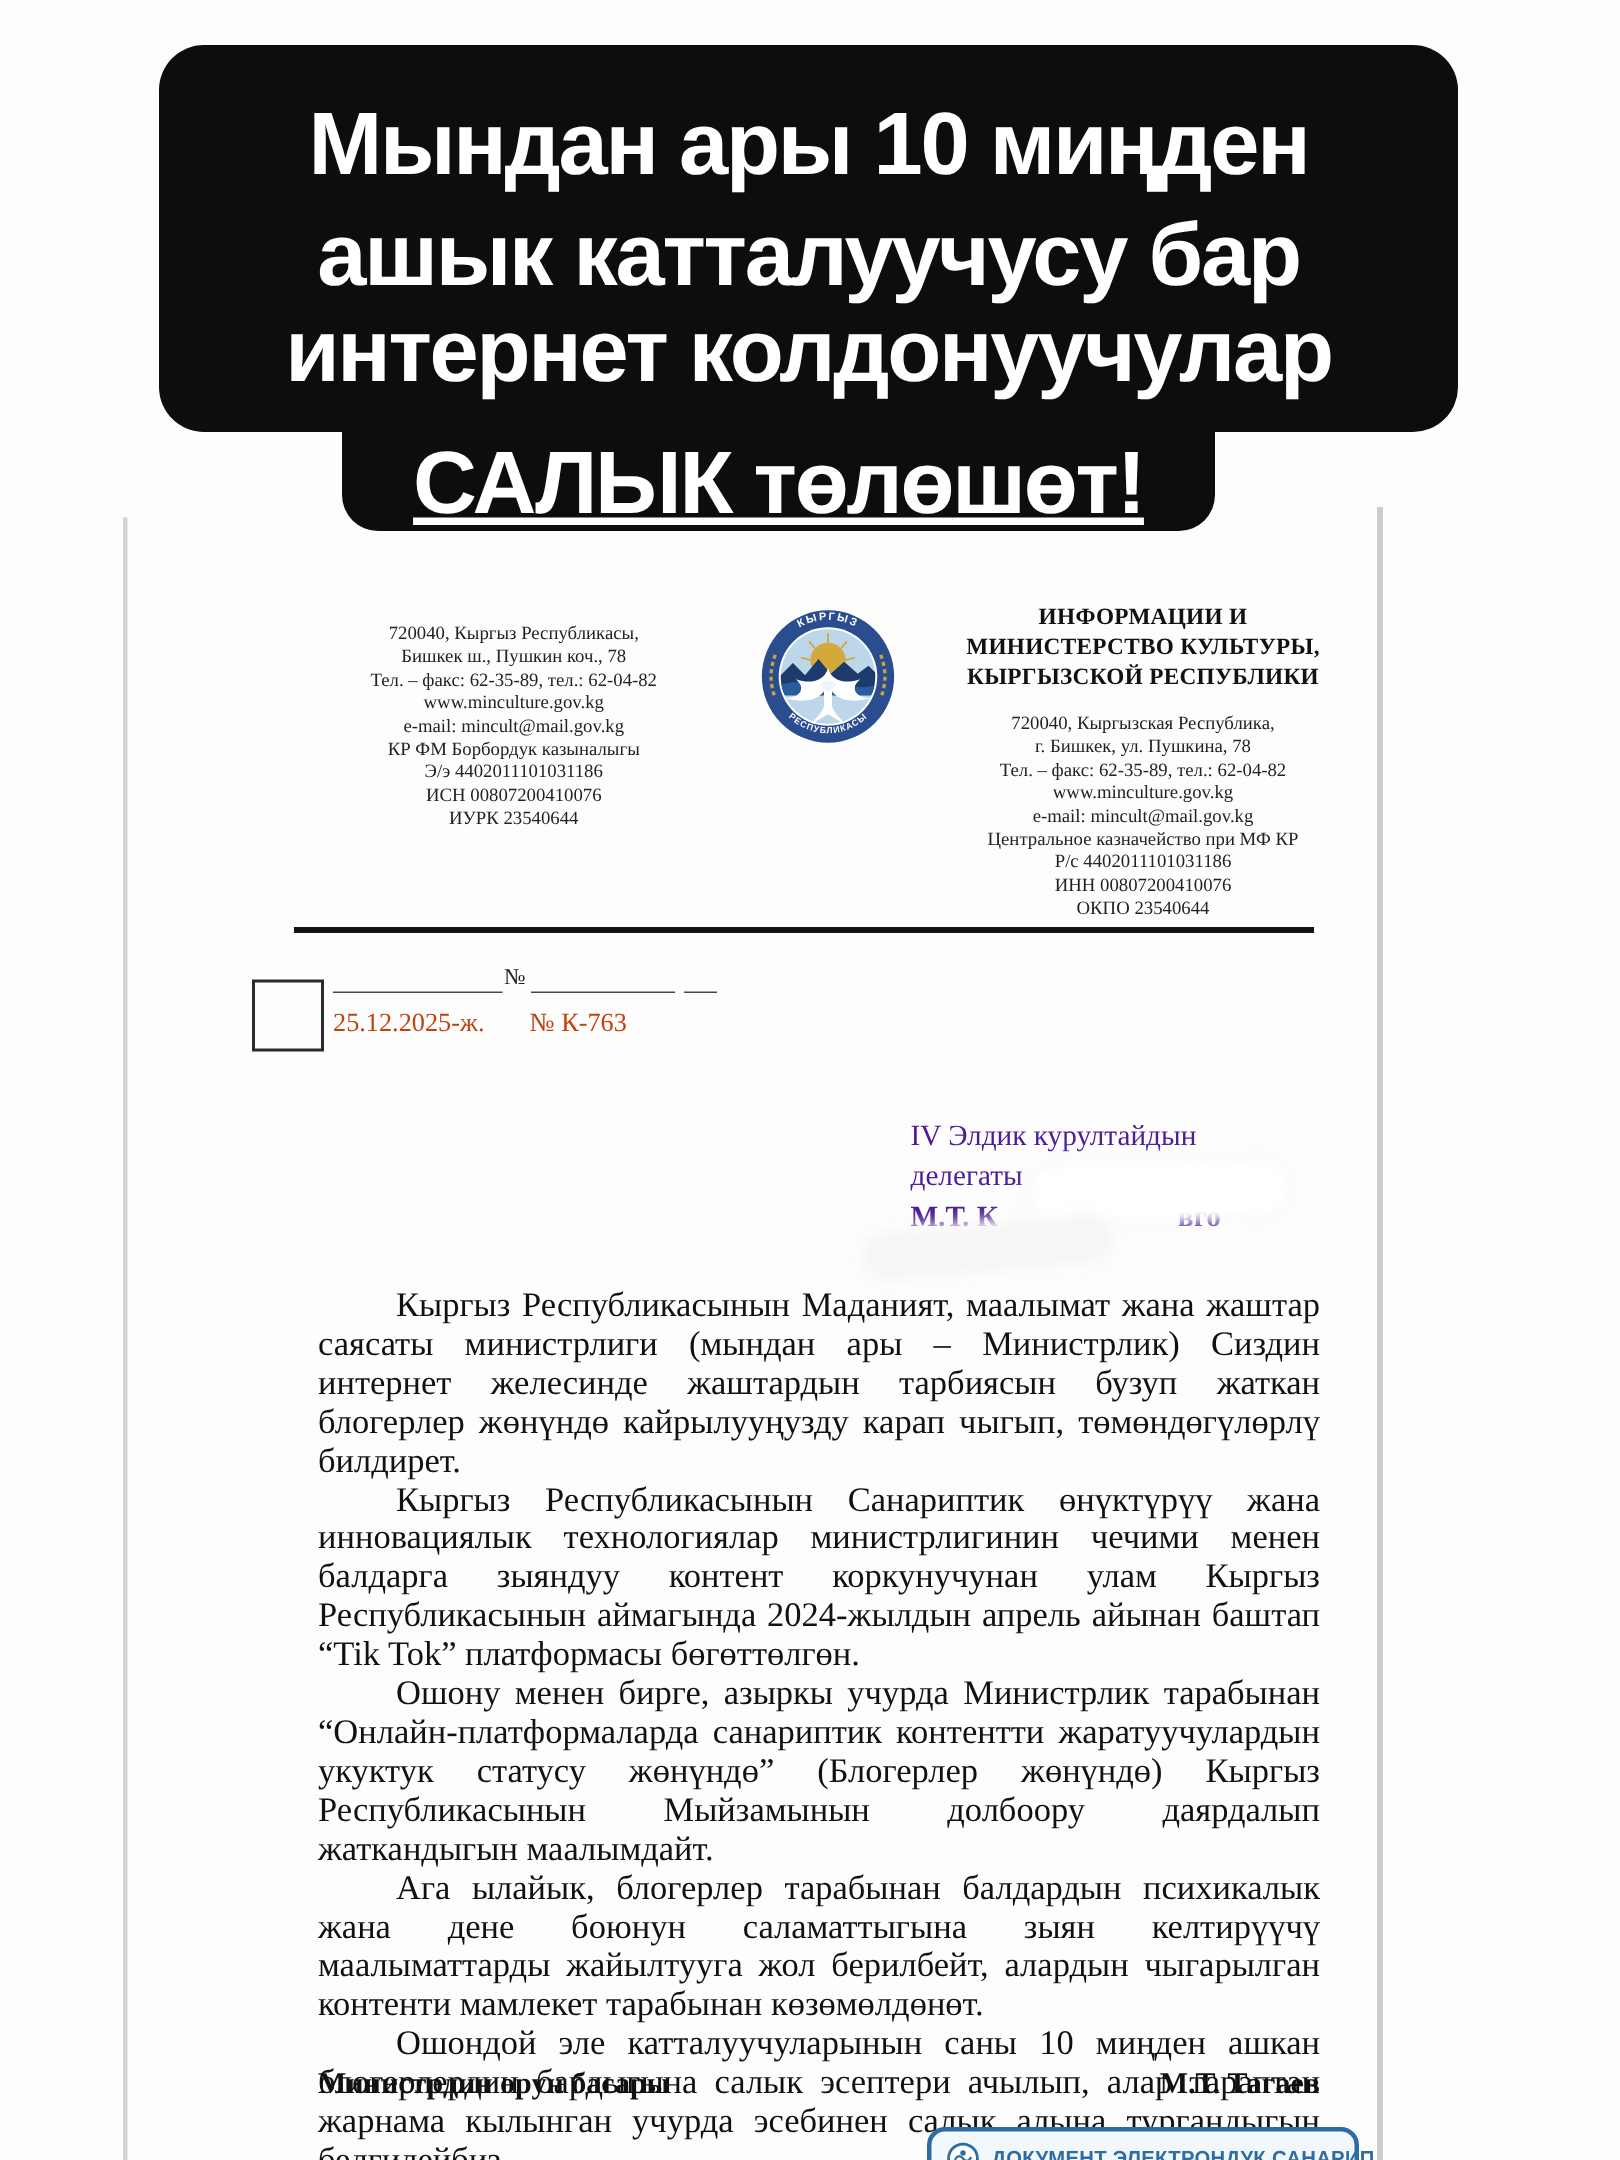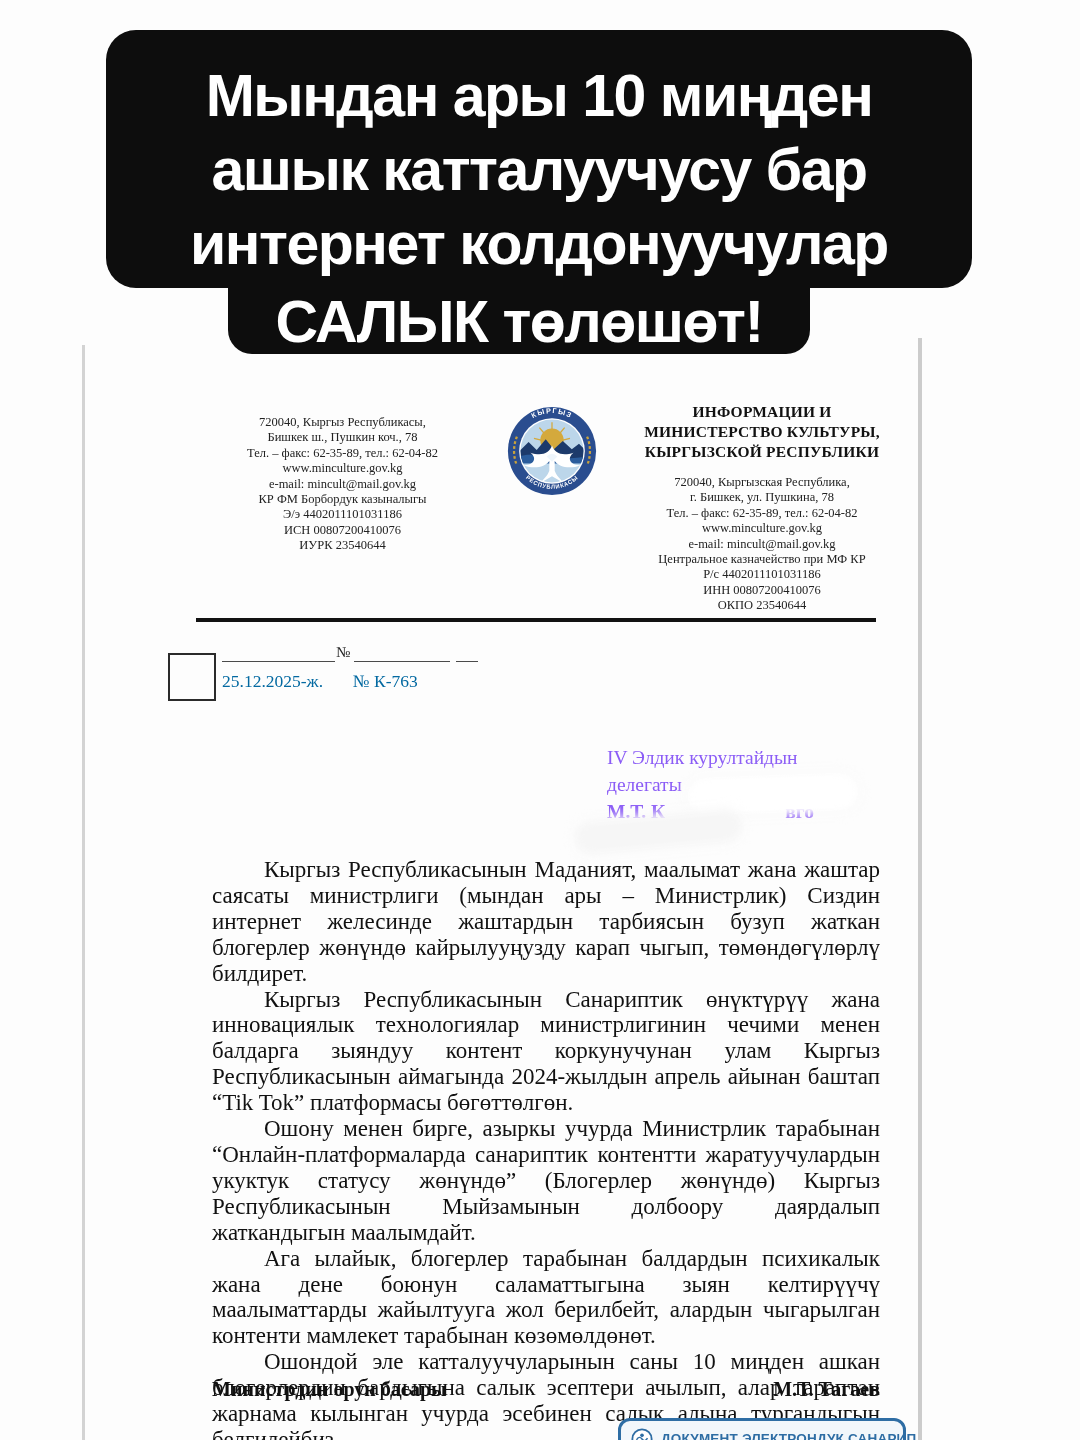--- a/index.html
+++ b/index.html
@@ -25,22 +25,22 @@
   }
   .banner-line {
     position: absolute; width: 866px; left: 106px;
     text-align: center; color: #ffffff;
     font-family: "Liberation Sans", sans-serif;
     font-weight: 700; font-size: 59px; letter-spacing: -1.5px;
     white-space: nowrap;
   }
   .banner-line.l1 { top: 62px; }
   .banner-line.l2 { top: 136px; }
-  .banner-line.l3 { top: 210px; }
-  .banner-line.l4 { top: 288px; left: 228px; width: 582px; }
+  .banner-line.l3 { top: 200px; }
+  .banner-line.l4 { top: 288px; left: 228px; width: 582px; text-decoration: underline; }
 
   
   .page-edge-left  { position: absolute; left: 82px;  top: 345px; width: 3px; height: 1095px; background: #d3d3d3; }
   .page-edge-right { position: absolute; left: 918px; top: 338px; width: 4px; height: 1102px; background: #cccccc; }
 
   
   .lh-block { position: absolute; top: 402px; text-align: center; }
   .lh-left  { left: 185px; width: 315px; }
   .lh-right { left: 587px; width: 350px; }
   .lh-title div {
@@ -60,25 +60,25 @@
     border: 2.5px solid #2b2b2b; background: transparent;
   }
   .ref-line { position: absolute; top: 660px; height: 1px; border-bottom: 1.5px solid #4a4a4a; }
   .ref-line.s1 { left: 222px; width: 113px; }
   .ref-line.s2 { left: 354px; width: 96px; }
   .ref-line.s3 { left: 456px; width: 22px; }
   .ref-no { position: absolute; left: 336px; top: 644px; font-size: 15px; color: #222; }
   .ref-date-row {
     position: absolute; left: 222px; top: 671px;
     display: flex; gap: 30px;
-    font-size: 17.5px; color: #0369a1;
-  }
-
-  
-  .recipient { position: absolute; left: 607px; top: 744px; font-size: 19.5px; line-height: 27px; color: #8b5cf6; }
+    font-size: 17.5px; color: #c2410c;
+  }
+
+  
+  .recipient { position: absolute; left: 607px; top: 744px; font-size: 19.5px; line-height: 27px; color: #4c1d95; }
   .recipient .name-row { font-weight: 700; display: flex; align-items: baseline; }
   .recipient .name-gap { display: inline-block; width: 120px; }
   .blur-patch {
     position: absolute; background: #ffffff; border-radius: 18px;
     filter: blur(3px); box-shadow: 0 0 8px 4px rgba(250,250,250,0.95);
   }
   .blur-patch.p1 { left: 688px; top: 776px; width: 170px; height: 36px; transform: rotate(-2deg); }
   .blur-patch.p2 { left: 576px; top: 817px; width: 165px; height: 30px; background: #f6f6f6; transform: rotate(-5deg); }
 
   

